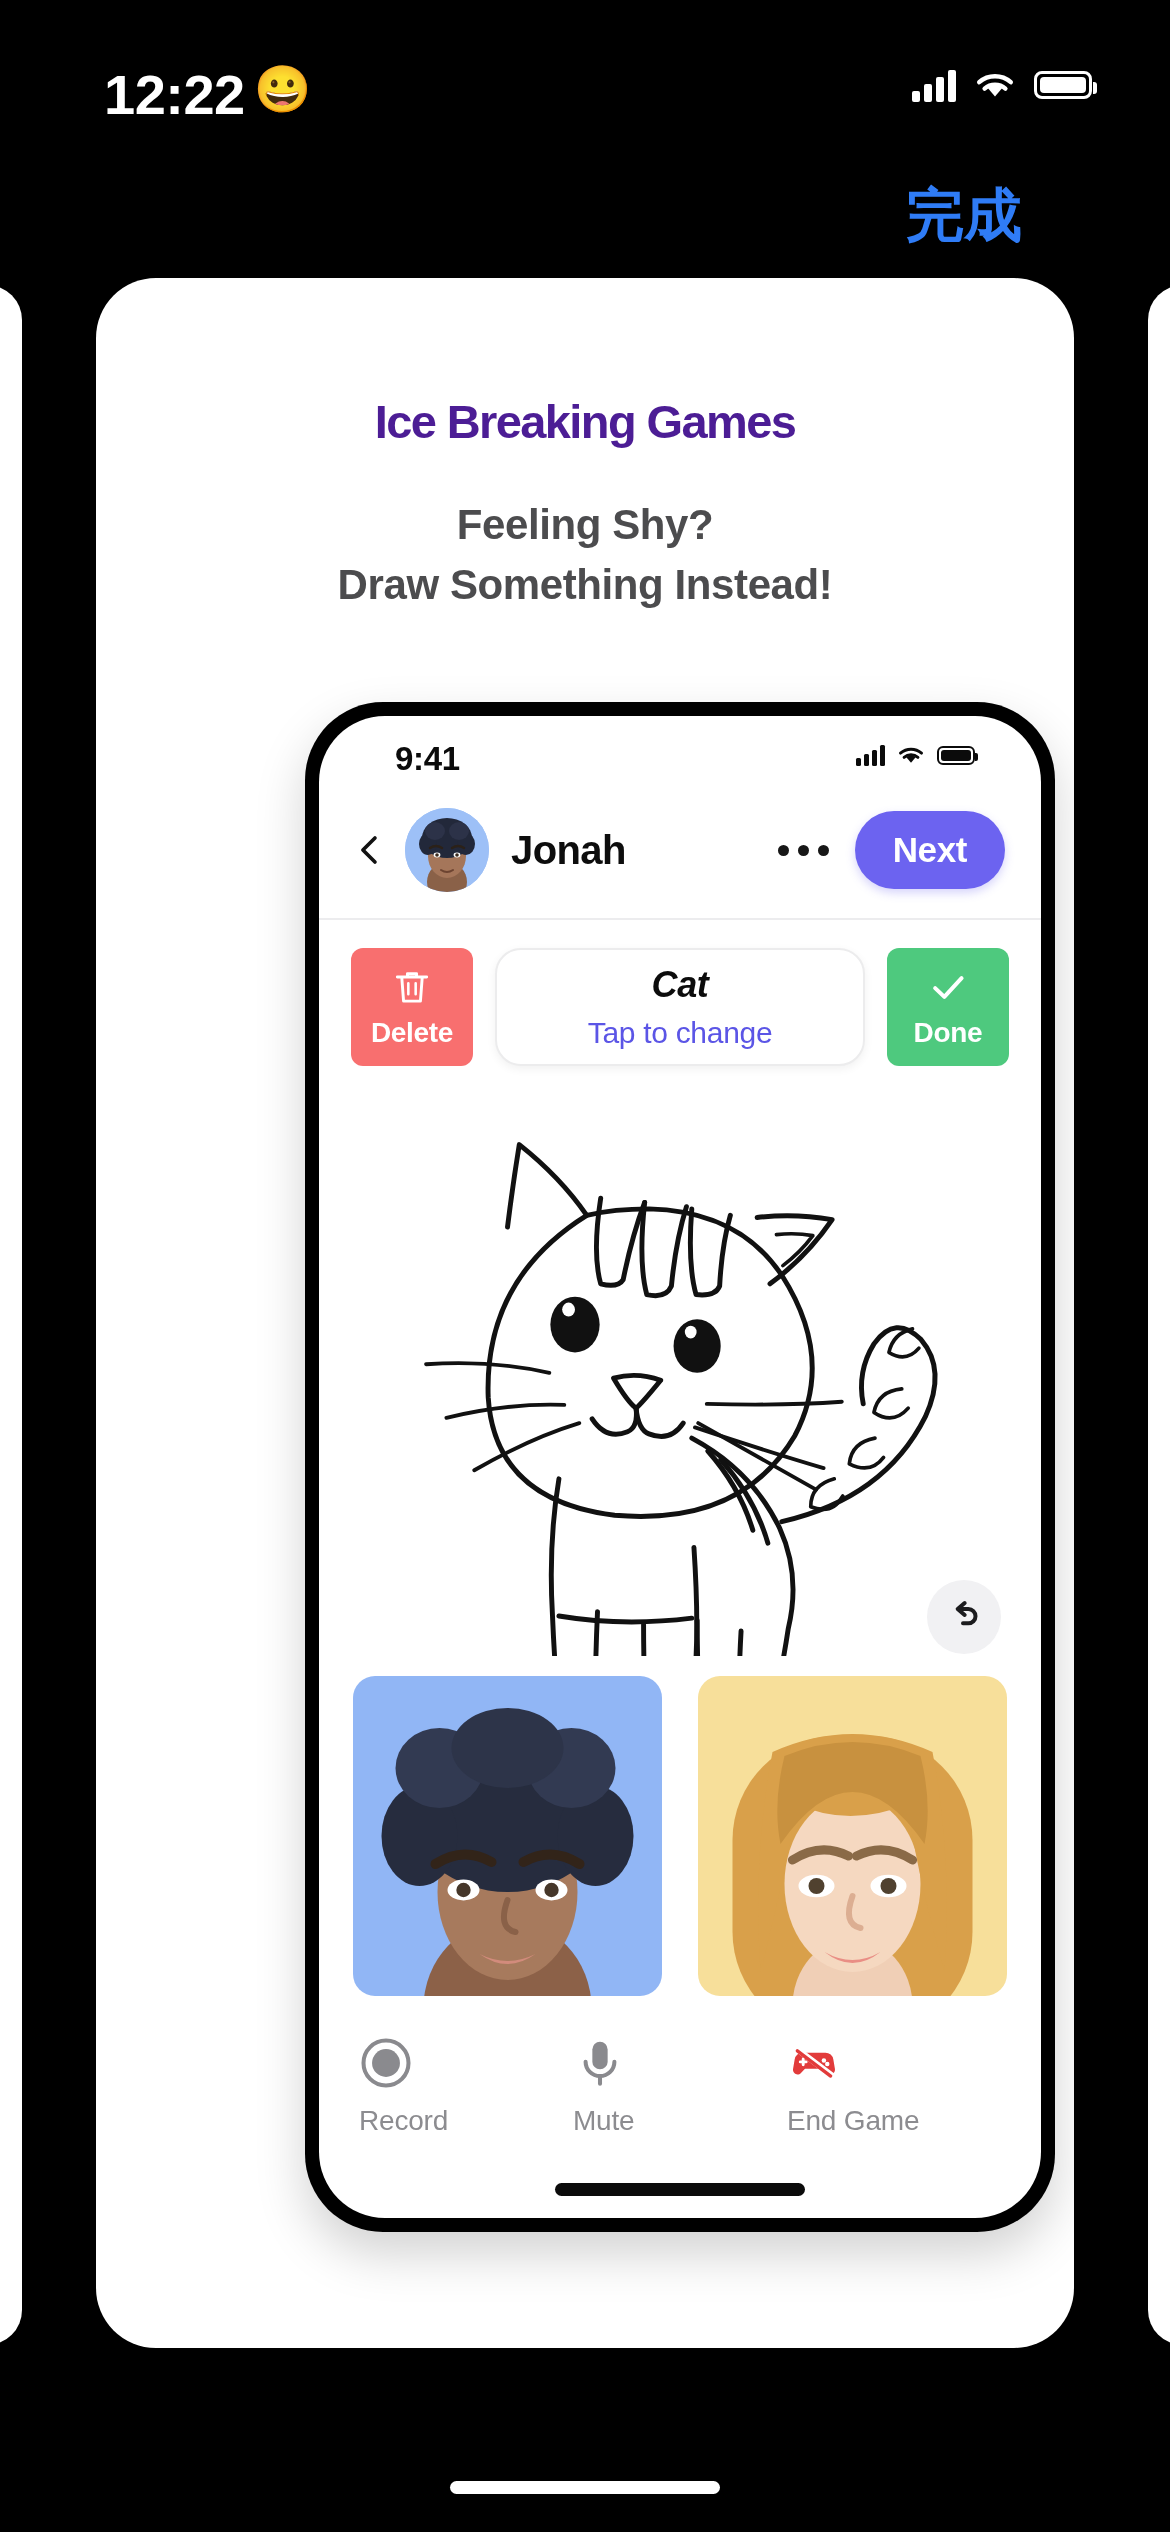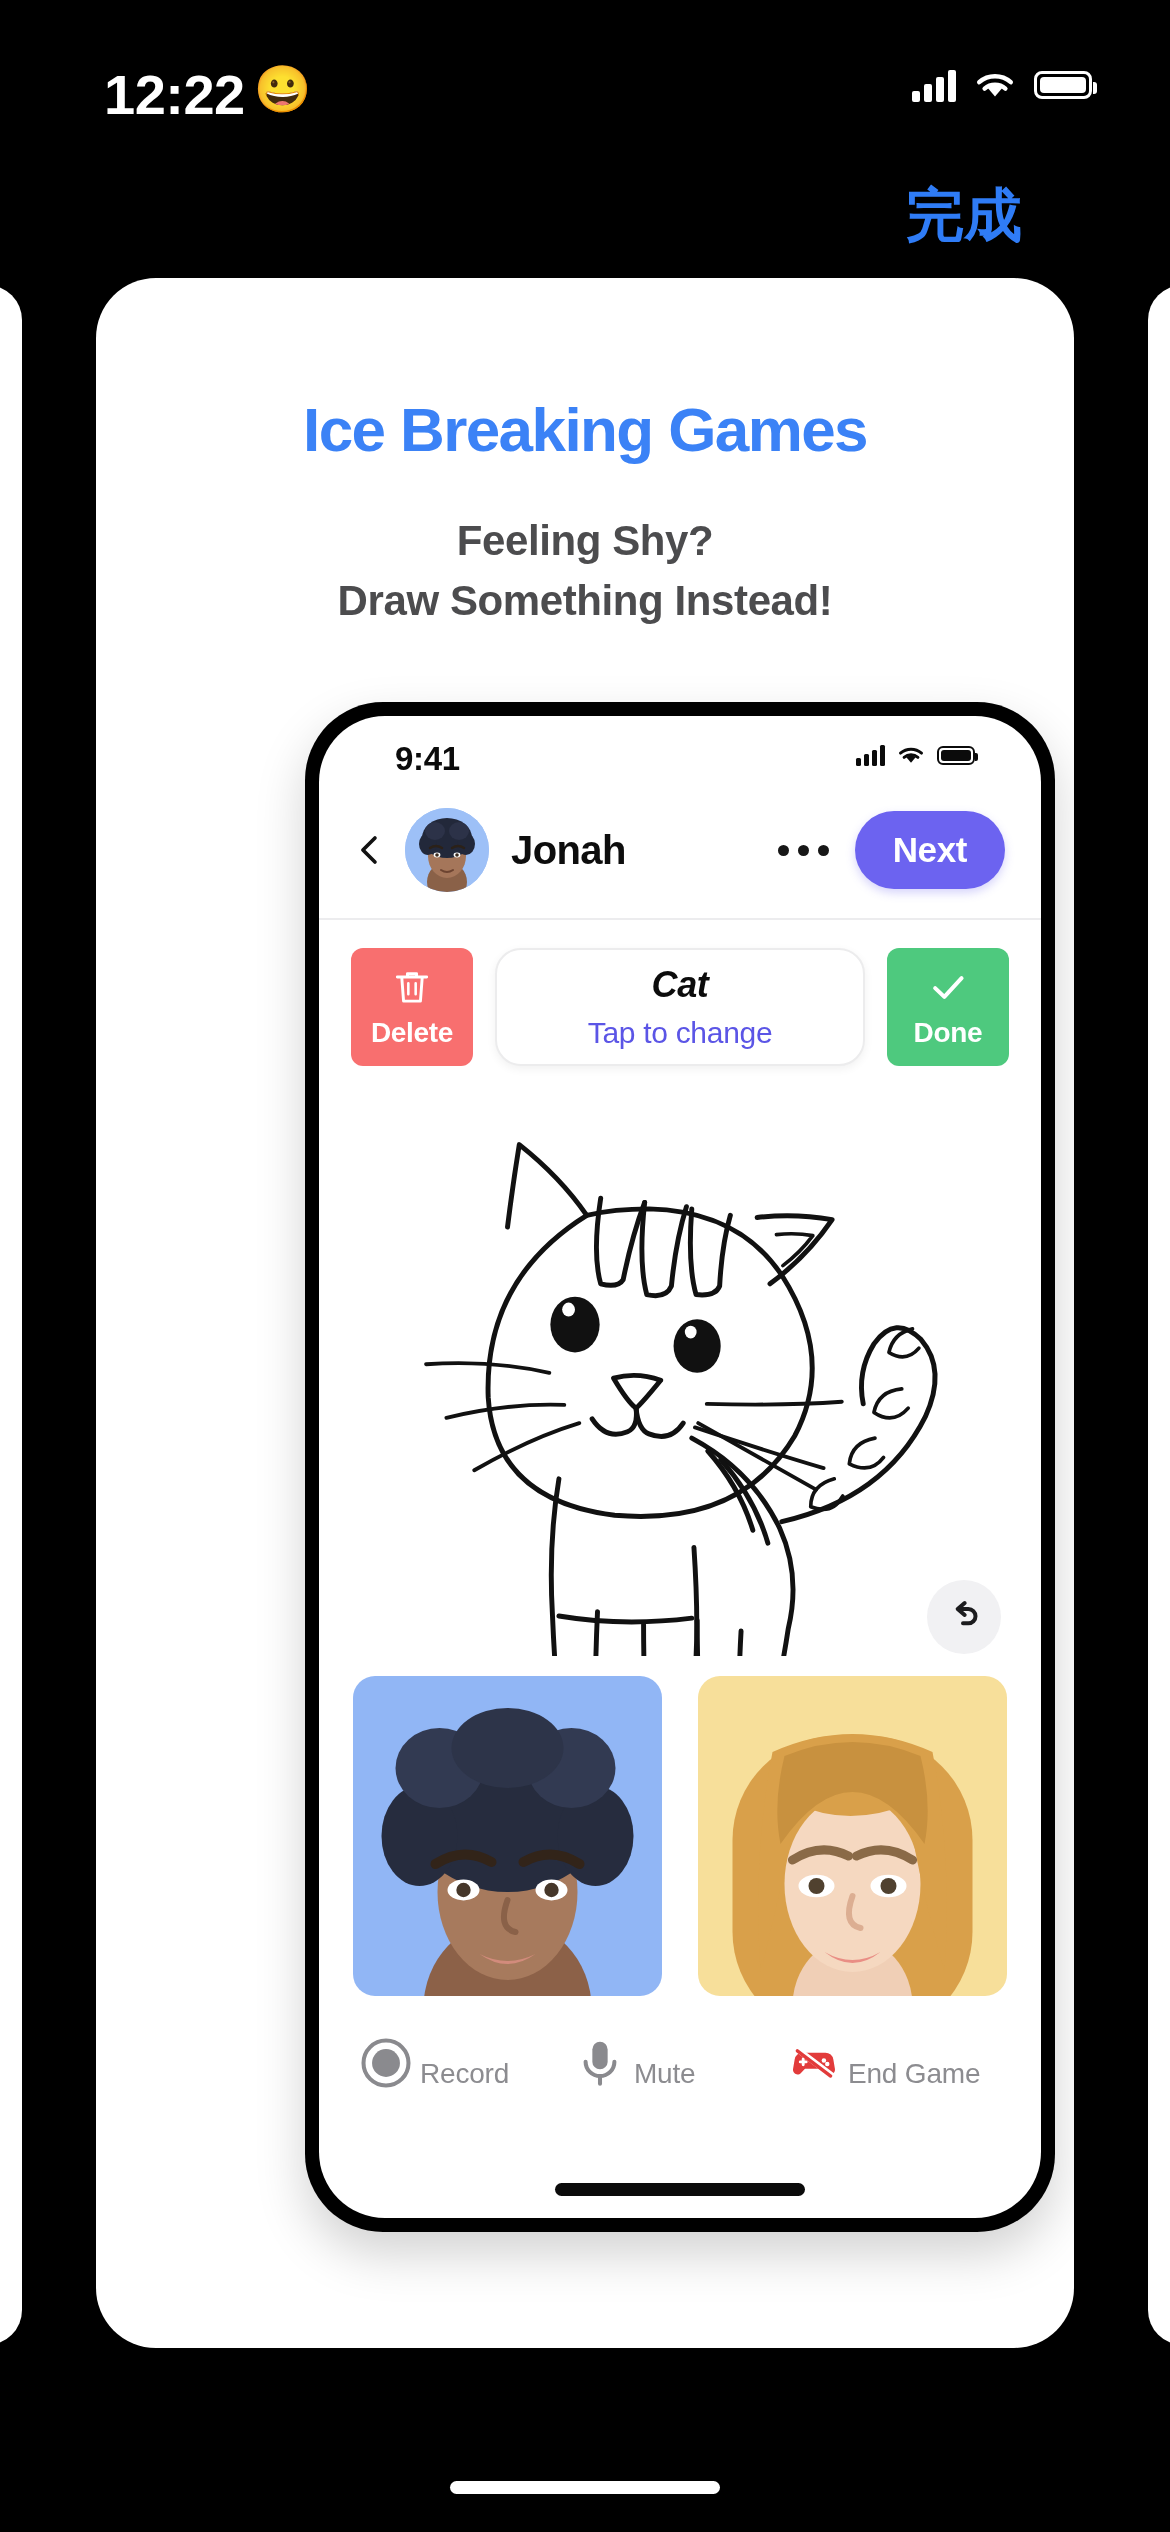--- a/index.html
+++ b/index.html
@@ -43,21 +43,21 @@
 
   .card {
     position:absolute; left:96px; top:278px;
     width:978px; height:2070px;
     background:#fff; border-radius:60px;
     overflow:hidden;
   }
 
   .card-title {
     margin-top:116px; text-align:center;
-    font-size:62px; font-weight:800; color:#3b82f6;
+    font-size:47px; font-weight:800; color:#4c1d95;
     letter-spacing:-1.6px;
   }
   .card-sub {
     margin-top:46px; text-align:center;
     font-size:42px; font-weight:700; color:#4c4c4e;
     line-height:1.42; letter-spacing:-0.4px;
   }
 
   
   .phone {
@@ -135,21 +135,21 @@
     display:flex; align-items:center; justify-content:center; cursor:pointer;
   }
 
   
   .tiles { display:flex; gap:36px; padding:16px 34px 0 34px; }
   .tile { flex:1; height:320px; border-radius:22px; overflow:hidden; position:relative; cursor:pointer; }
   .tile svg{display:block;width:100%;height:100%;}
 
   
   .controls { display:flex; padding:40px 40px 0 40px; }
-  .ctl { flex:1; display:flex; flex-direction:row; align-items:flex-end; gap:7px; cursor:pointer; }
+  .ctl { flex:1; display:flex; flex-direction:column; align-items:flex-start; gap:15px; cursor:pointer; }
   .ctl .lbl { font-size:28px; color:#8c8c90; font-weight:400; letter-spacing:-0.2px; }
   .home-ind {
     position:absolute; left:50%; transform:translateX(-50%); bottom:22px;
     width:250px; height:13px; border-radius:7px; background:#0b0b0b;
   }
 
   
   .os-home {
     position:absolute; left:50%; transform:translateX(-50%); bottom:38px;
     width:270px; height:13px; border-radius:7px; background:#fff;

